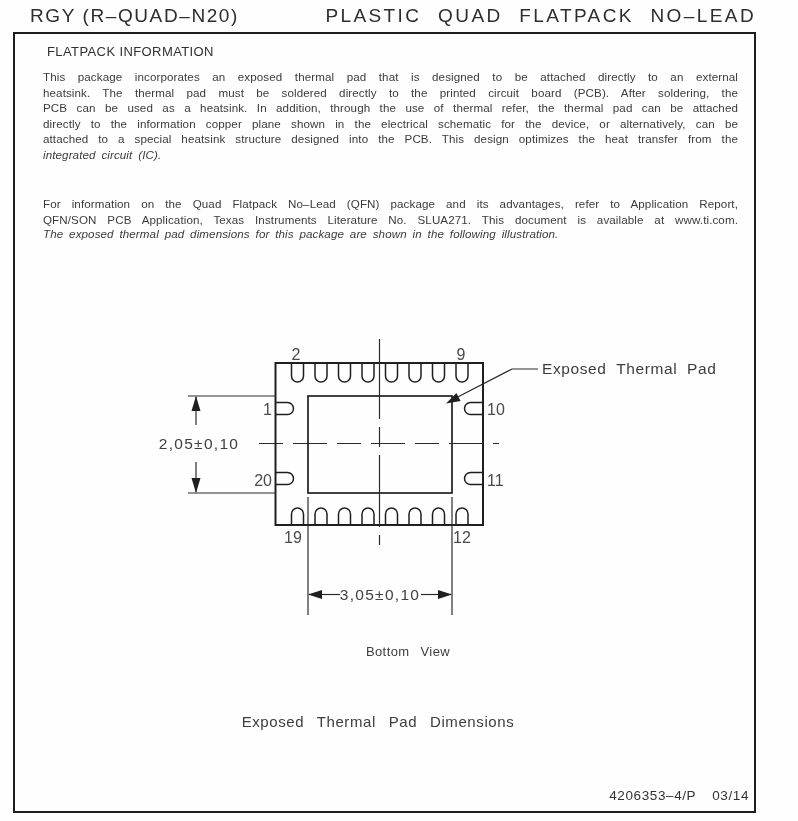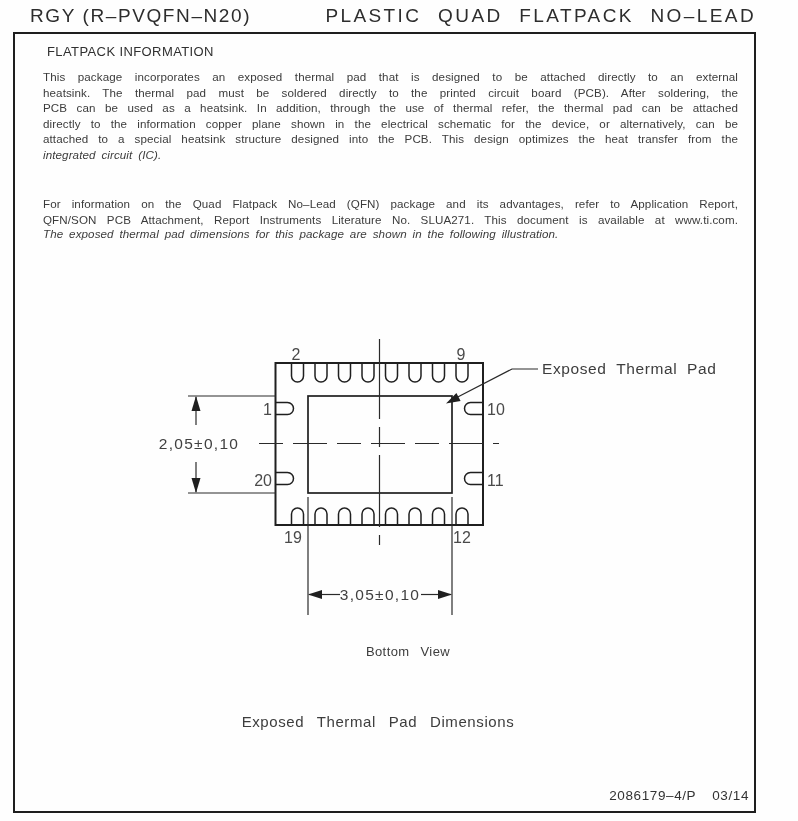--- a/index.html
+++ b/index.html
@@ -50,40 +50,40 @@
   .callout-text { font-size:15.5px; fill:#3d3d3d; letter-spacing:0.6px; word-spacing:5px; }
   .view-lbl { font-size:13px; fill:#3d3d3d; letter-spacing:0.4px; word-spacing:7px; }
   .cap-lbl  { font-size:15px; fill:#3d3d3d; letter-spacing:0.6px; word-spacing:8px; }
 </style>
 </head>
 <body>
 
 <div class="page">
 
   <div class="hdr">
-    <span class="hdr-left">RGY (R–PVQFN–N20)</span>
+    <span class="hdr-left">RGY (R–QUAD–N20)</span>
     <span class="hdr-right">PLASTIC QUAD FLATPACK NO–LEAD</span>
   </div>
 
   <div class="frame"></div>
 
   <div class="sec-heading">FLATPACK INFORMATION</div>
 
   <div class="para p1">
     <div class="jl">This package incorporates an exposed thermal pad that is designed to be attached directly to an external</div>
     <div class="jl">heatsink. The thermal pad must be soldered directly to the printed circuit board (PCB). After soldering, the</div>
     <div class="jl">PCB can be used as a heatsink. In addition, through the use of thermal refer, the thermal pad can be attached</div>
     <div class="jl">directly to the information copper plane shown in the electrical schematic for the device, or alternatively, can be</div>
     <div class="jl">attached to a special heatsink structure designed into the PCB. This design optimizes the heat transfer from the</div>
     <div class="ll">integrated circuit (IC).</div>
   </div>
 
   <div class="para p2">
     <div class="jl">For information on the Quad Flatpack No–Lead (QFN) package and its advantages, refer to Application Report,</div>
-    <div class="jl">QFN/SON PCB Attachment, Report Instruments Literature No. SLUA271. This document is available at www.ti.com.</div>
+    <div class="jl">QFN/SON PCB Application, Texas Instruments Literature No. SLUA271. This document is available at www.ti.com.</div>
   </div>
 
   <div class="para p3">
     <div class="ll">The exposed thermal pad dimensions for this package are shown in the following illustration.</div>
   </div>
 
   <svg class="diagram" width="798" height="821" viewBox="0 0 798 821">
 
     <g fill="none" stroke="#1f1f1f">
       <rect x="275.5" y="363" width="207.5" height="162" stroke-width="2"></rect>
@@ -162,17 +162,17 @@
       <text class="pinlbl" x="487" y="486" text-anchor="start">11</text>
       <text class="pinlbl" x="293" y="543" text-anchor="middle">19</text>
       <text class="pinlbl" x="462" y="543" text-anchor="middle">12</text>
     </g>
 
     <text class="view-lbl" x="408" y="656" text-anchor="middle">Bottom View</text>
     <text class="cap-lbl" x="378" y="727" text-anchor="middle">Exposed Thermal Pad Dimensions</text>
   </svg>
 
   <div class="footer">
-    <span>2086179–4/P</span>
+    <span>4206353–4/P</span>
     <span>03/14</span>
   </div>
 
 </div>
 
 </body></html>

